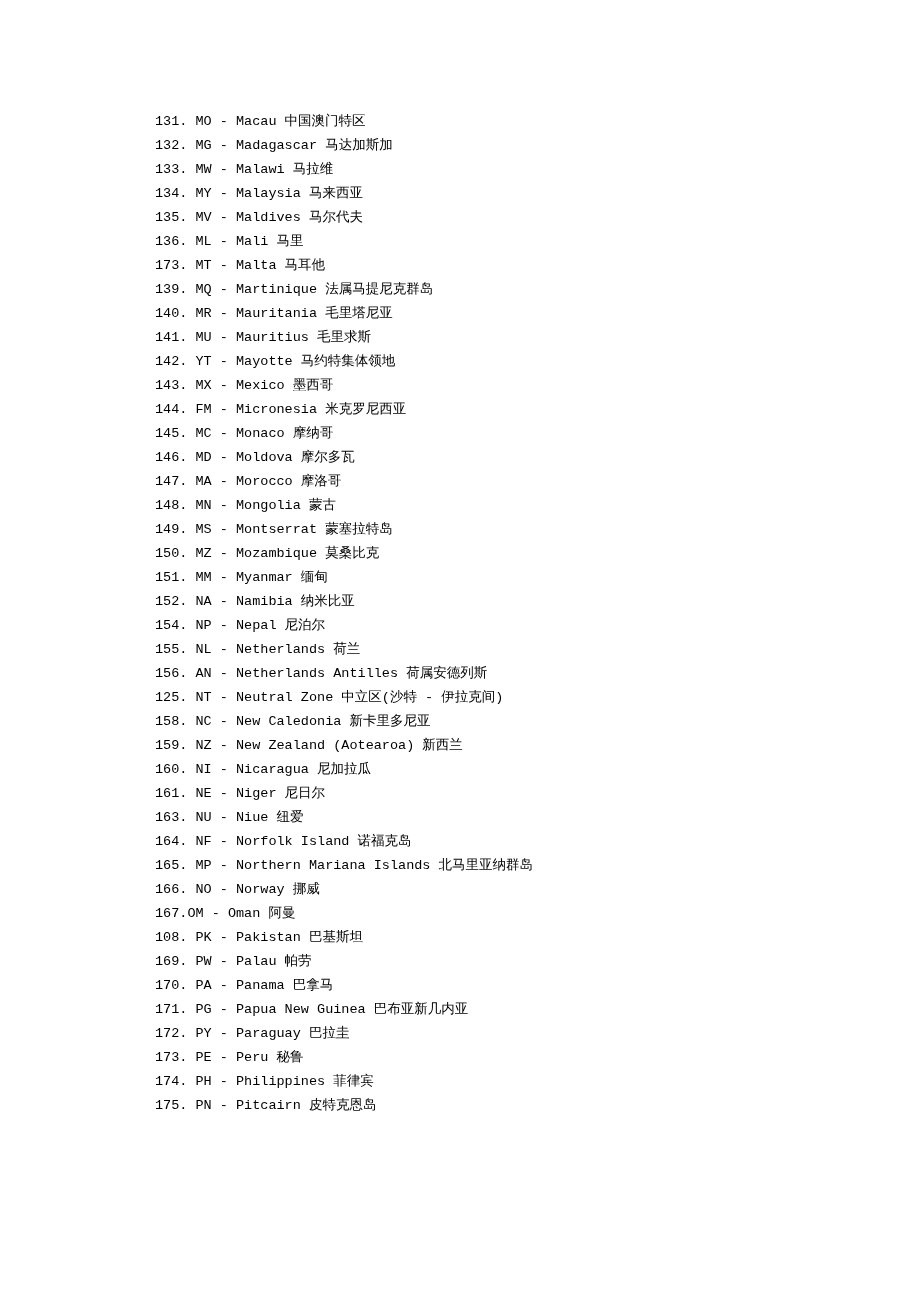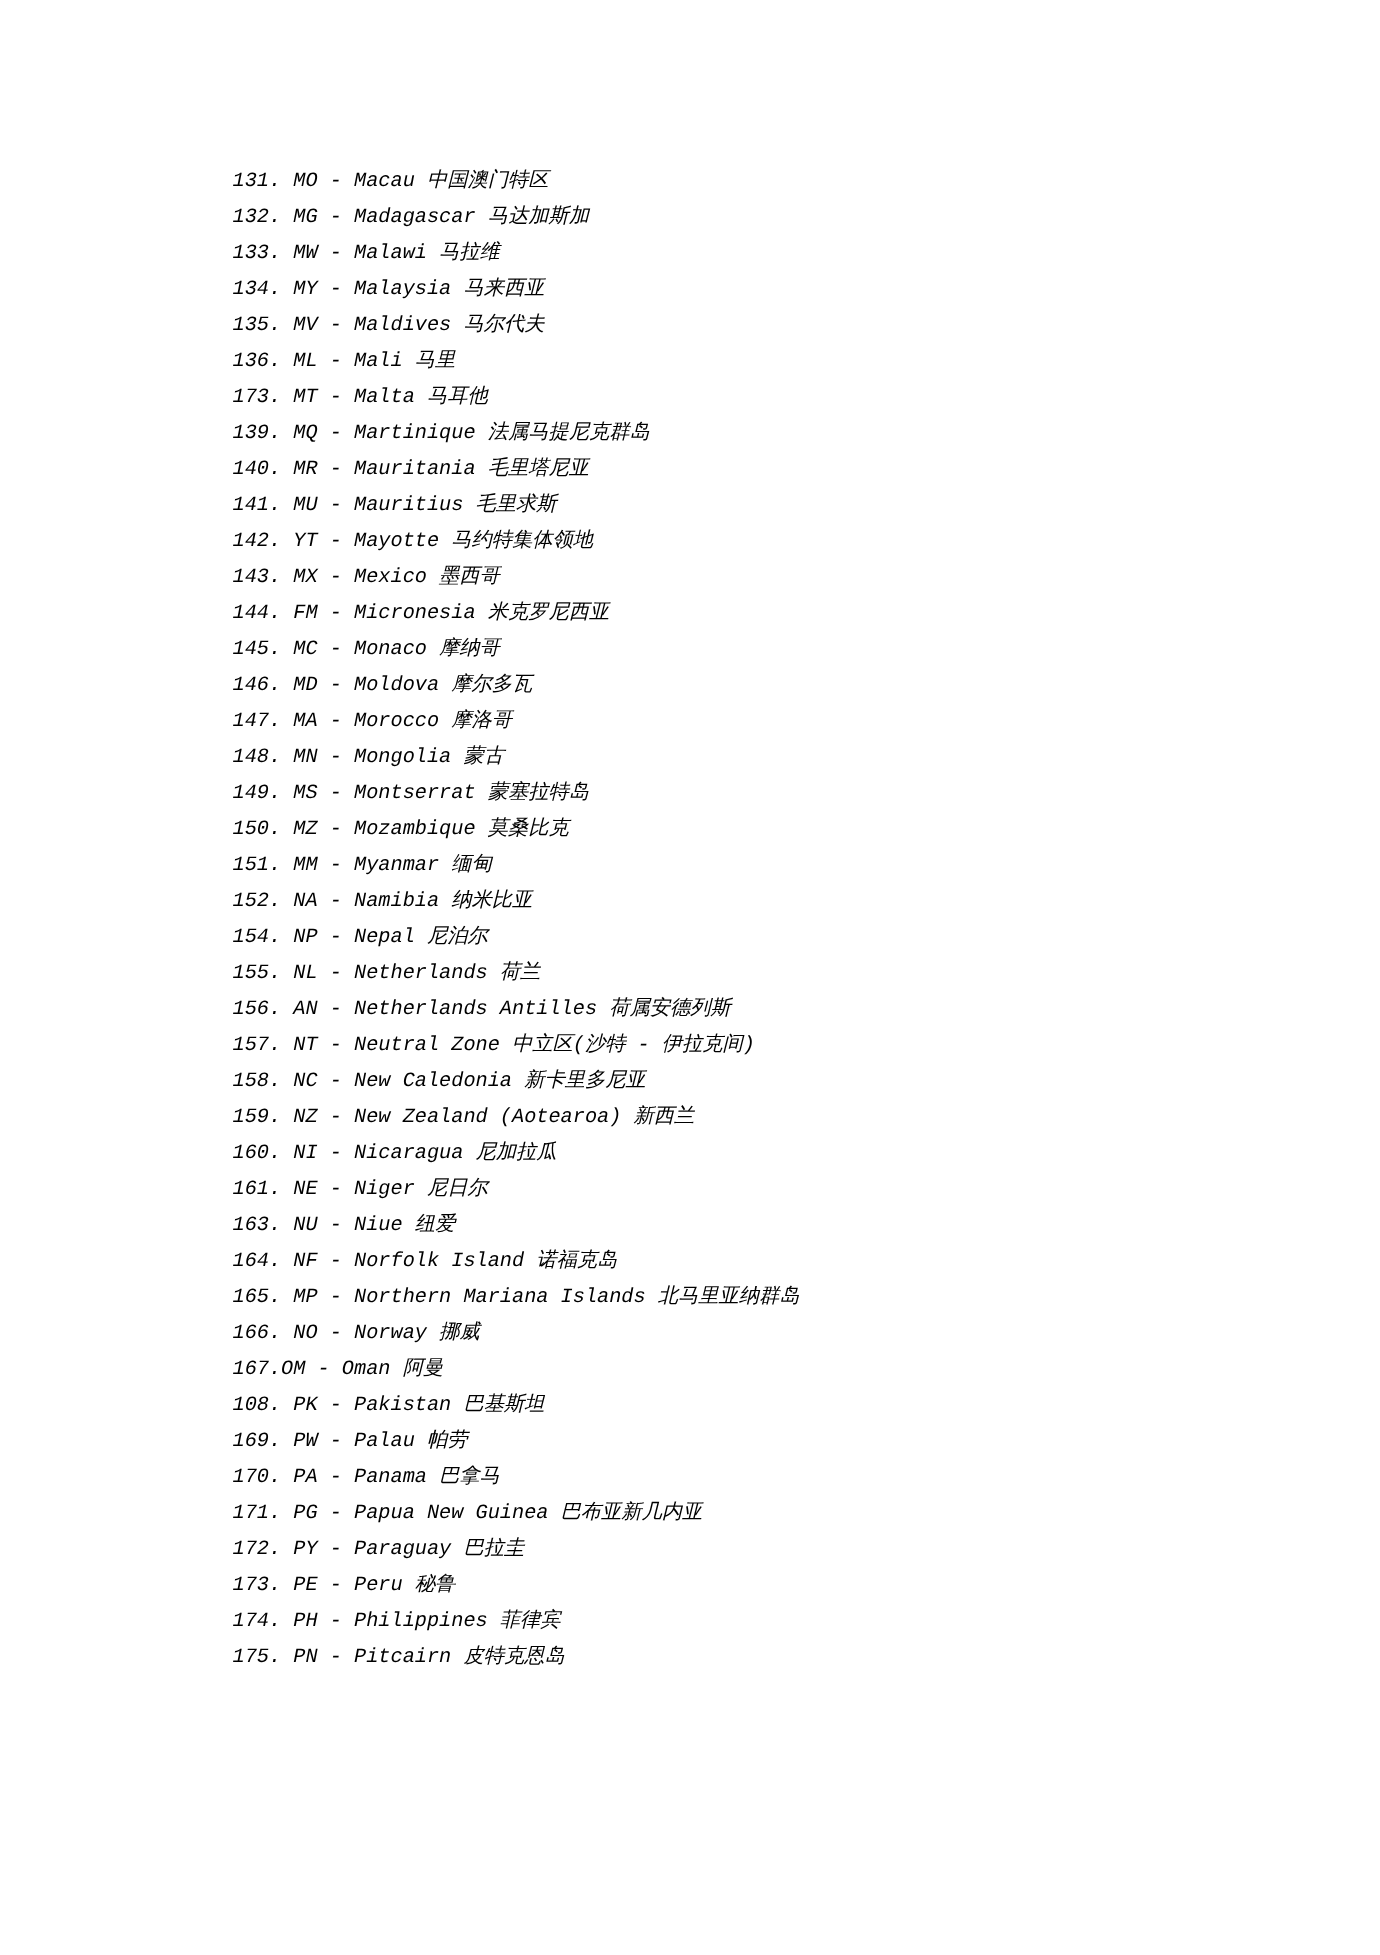--- a/index.html
+++ b/index.html
@@ -7,21 +7,20 @@
       padding: 0;
       background: #ffffff;
       font-family: "SimSun", "宋体", "Courier New", monospace;
       font-size: 13.5px;
       color: #000000;
       width: 920px;
     }
     .page {
       padding: 110px 0 0 155px;
       line-height: 24px;
-      font-style: italic;
     }
     .item {
       white-space: pre;
     }
   </style>
 </head>
 <body>
 
 <div class="page" id="list-container">
     <div class="item">131. MO - Macau 中国澳门特区</div>
@@ -41,21 +40,21 @@
     <div class="item">146. MD - Moldova 摩尔多瓦</div>
     <div class="item">147. MA - Morocco 摩洛哥</div>
     <div class="item">148. MN - Mongolia 蒙古</div>
     <div class="item">149. MS - Montserrat 蒙塞拉特岛</div>
     <div class="item">150. MZ - Mozambique 莫桑比克</div>
     <div class="item">151. MM - Myanmar 缅甸</div>
     <div class="item">152. NA - Namibia 纳米比亚</div>
     <div class="item">154. NP - Nepal 尼泊尔</div>
     <div class="item">155. NL - Netherlands 荷兰</div>
     <div class="item">156. AN - Netherlands Antilles 荷属安德列斯</div>
-    <div class="item">157. NT - Neutral Zone 中立区(沙特 - 伊拉克间)</div>
+    <div class="item">125. NT - Neutral Zone 中立区(沙特 - 伊拉克间)</div>
     <div class="item">158. NC - New Caledonia 新卡里多尼亚</div>
     <div class="item">159. NZ - New Zealand (Aotearoa) 新西兰</div>
     <div class="item">160. NI - Nicaragua 尼加拉瓜</div>
     <div class="item">161. NE - Niger 尼日尔</div>
     <div class="item">163. NU - Niue 纽爱</div>
     <div class="item">164. NF - Norfolk Island 诺福克岛</div>
     <div class="item">165. MP - Northern Mariana Islands 北马里亚纳群岛</div>
     <div class="item">166. NO - Norway 挪威</div>
     <div class="item">167.OM - Oman 阿曼</div>
     <div class="item">108. PK - Pakistan 巴基斯坦</div>

